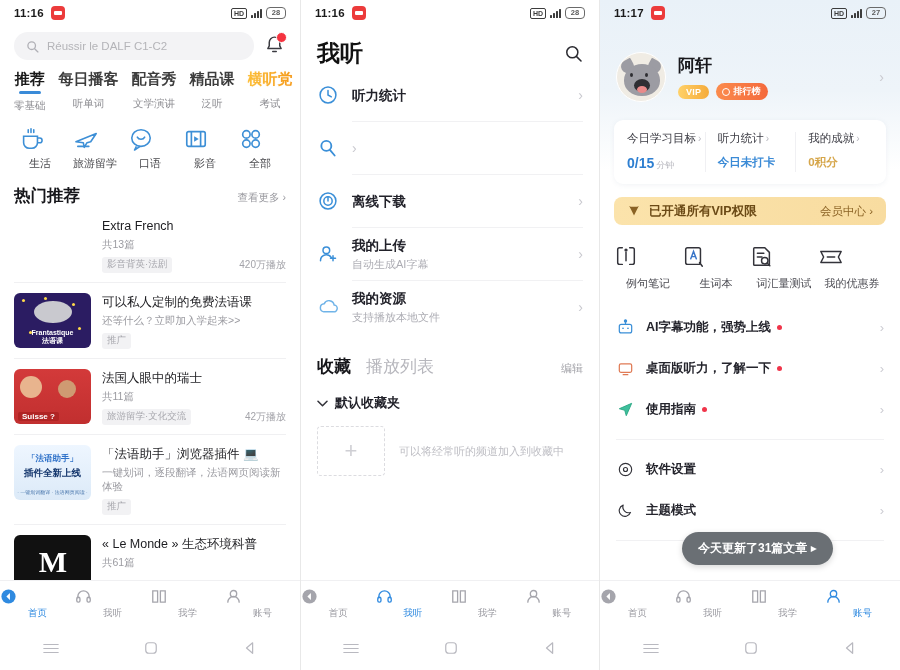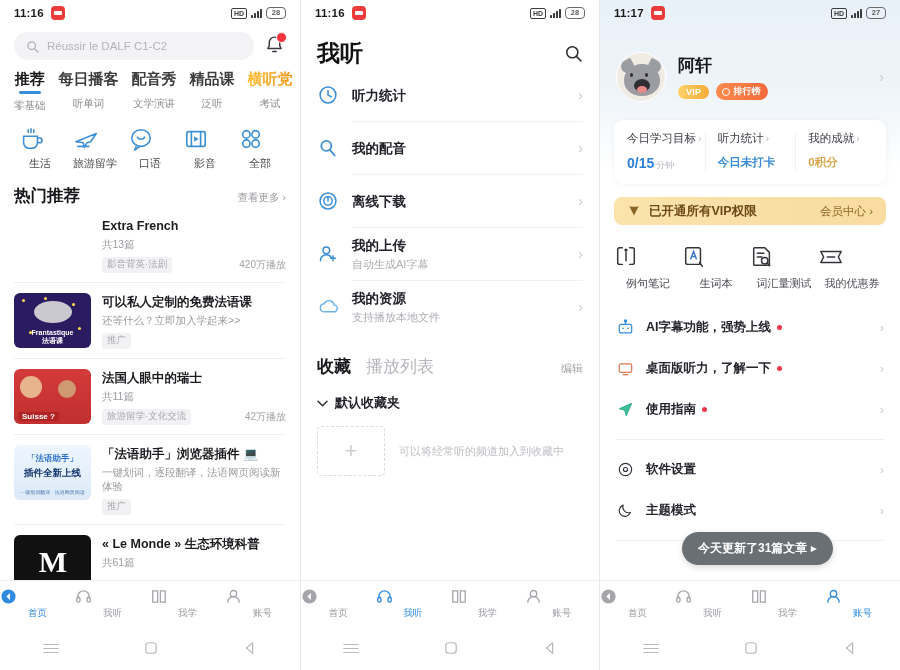--- a/index.html
+++ b/index.html
@@ -75,21 +75,21 @@
   .cat { width:44px; text-align:center; }
   .cat .lbl { font-size:11px; color:#4a4a4e; margin-top:5px; }
 
   .sechdr { display:flex; align-items:baseline; padding: 14px 14px 0 14px; }
   .sechdr .t { font-size:16.5px; font-weight:bold; color:#16161a; }
   .sechdr .more { margin-left:auto; font-size:10.5px; color:#9a9aa0; }
 
   .item { display:flex; gap:11px; padding: 10px 14px 9px 14px; }
   .thumb { width:77px; height:55px; border-radius:6px; flex:0 0 77px; overflow:hidden; position:relative;}
   .itxt { flex:1; min-width:0; padding-top:1px;}
-  .itxt .ti { font-size:12.5px; font-weight:bold; color:#1d1d21; line-height:16px;}
+  .itxt .ti { font-size:12.5px; font-weight:normal; color:#1d1d21; line-height:16px;}
   .itxt .sub { font-size:10.5px; color:#9b9ba1; margin-top:4px; }
   .itxt .meta { display:flex; align-items:center; margin-top:5px;}
   .chip { font-size:9.5px; color:#a8a8ae; background:#f2f2f4; padding:1.5px 5px; border-radius:3px;}
   .plays { margin-left:auto; font-size:10px; color:#a3a3a9;}
   .divider { height:1px; background:#f0f0f2; margin: 0 14px; }
 
   
   .th-extra { background:#ffffff; }
   .th-frant { background:#2b1c62; }
   .th-frant .stars { position:absolute; inset:0; }
@@ -496,21 +496,20 @@
     </div>
     <div class="mdiv"></div>
 
     <div class="mrow">
       <span class="mi">
         <svg width="20" height="20" viewBox="0 0 24 24" fill="none" stroke="#3a8fd8" stroke-width="2.2">
             <circle cx="10" cy="9.5" r="6"></circle>
             <line x1="14" y1="14" x2="20" y2="21" stroke-linecap="round"></line>
           </svg>
       </span>
-      <span class="mt"><span class="l1">我的配音</span></span>
       <span class="chev">›</span>
     </div>
     <div class="mdiv"></div>
 
     <div class="mrow">
       <span class="mi">
         <svg width="20" height="20" viewBox="0 0 24 24" fill="none" stroke="#3a8fd8" stroke-width="1.8">
             <circle cx="12" cy="12" r="9.5"></circle>
             <circle cx="12" cy="12" r="5"></circle>
             <path d="M12 7v5" stroke-linecap="round"></path>

